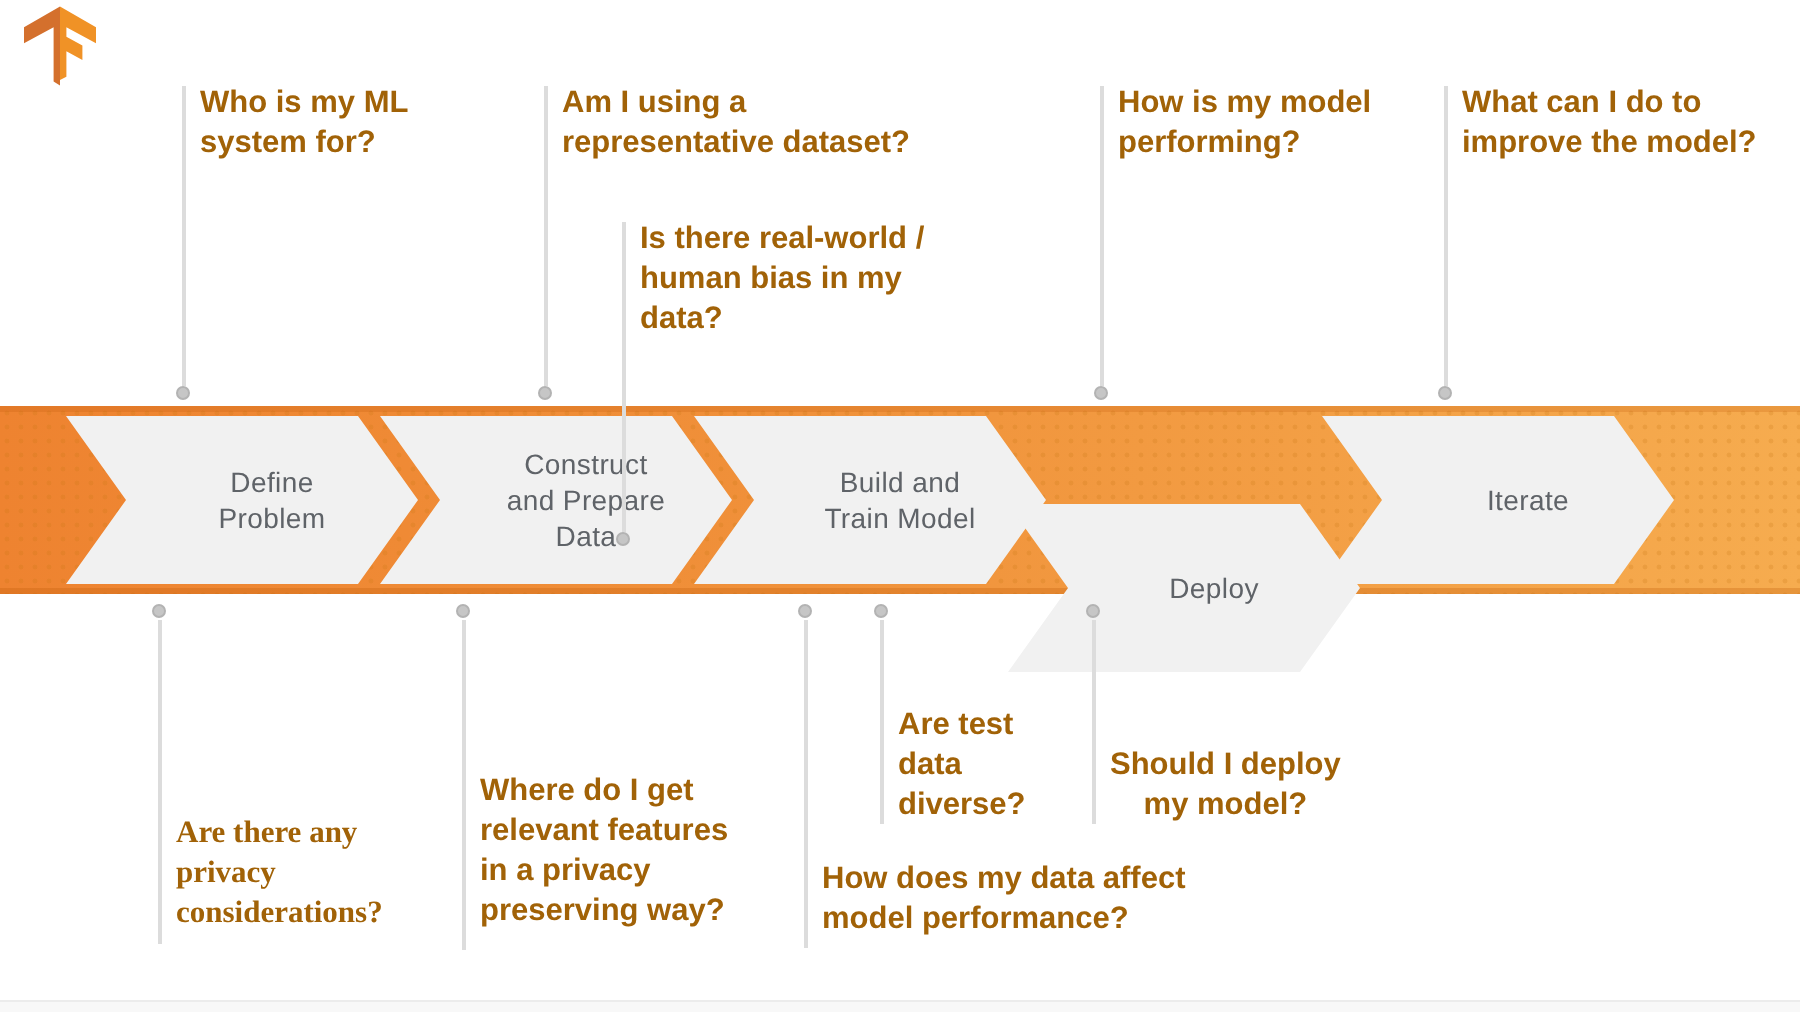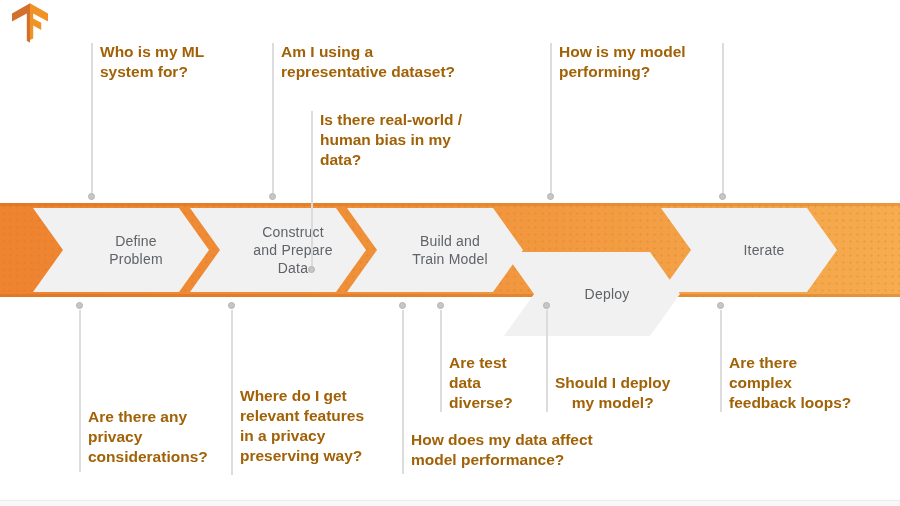--- a/index.html
+++ b/index.html
@@ -62,21 +62,21 @@
   .ann-bottom .leader{top:8px;}
 
   .t1{left:88px;top:42px;width:150px;height:158px;}
   .t2{left:269px;top:42px;width:210px;height:158px;}
   .t3{left:308px;top:110px;width:175px;height:90px;}
   .t3 .leader{bottom:-66px;}
   .t3 .dot{bottom:-73px;}
   .t4{left:547px;top:42px;width:160px;height:158px;}
   .t5{left:719px;top:42px;width:175px;height:158px;}
 
-  .b1{left:76px;top:302px;width:150px;height:172px;}
+  .b1{left:76px;top:302px;width:150px;height:172px;font-family:Liberation Serif, serif;}
   .b1 .leader{height:162px;} .b1 .q{top:105px;}
   .b2{left:228px;top:302px;width:150px;height:175px;}
   .b2 .leader{height:165px;} .b2 .q{top:84px;}
   .b3{left:399px;top:302px;width:230px;height:174px;}
   .b3 .leader{height:164px;} .b3 .q{top:128px;}
   .b4{left:437px;top:302px;width:90px;height:120px;}
   .b4 .leader{height:102px;} .b4 .q{top:51px;}
   .b5{left:543px;top:302px;width:140px;height:120px;text-align:center;}
   .b5 .leader{height:102px;} .b5 .q{top:71px;}
   .b6{left:717px;top:302px;width:140px;height:120px;}
@@ -143,20 +143,22 @@
   </div>
   <div class="ann ann-top t4">
     <div class="leader"></div>
     <div class="dot"></div>
     <div class="q">How is my model
 performing?</div>
   </div>
   <div class="ann ann-top t5">
     <div class="leader"></div>
     <div class="dot"></div>
+    <div class="q">What can I do to
+improve the model?</div>
   </div>
 
   <div class="ann ann-bottom b1">
     <div class="dot"></div>
     <div class="leader"></div>
     <div class="q">Are there any
 privacy
 considerations?</div>
   </div>
   <div class="ann ann-bottom b2">
@@ -179,22 +181,15 @@
     <div class="q">Are test
 data
 diverse?</div>
   </div>
   <div class="ann ann-bottom b5">
     <div class="dot"></div>
     <div class="leader"></div>
     <div class="q">Should I deploy
 my model?</div>
   </div>
-  <div class="ann ann-bottom b6">
-    <div class="dot"></div>
-    <div class="leader"></div>
-    <div class="q">Are there
-complex
-feedback loops?</div>
-  </div>
 
   <div class="bottom-strip"></div>
 </div>
 
 </body></html>

